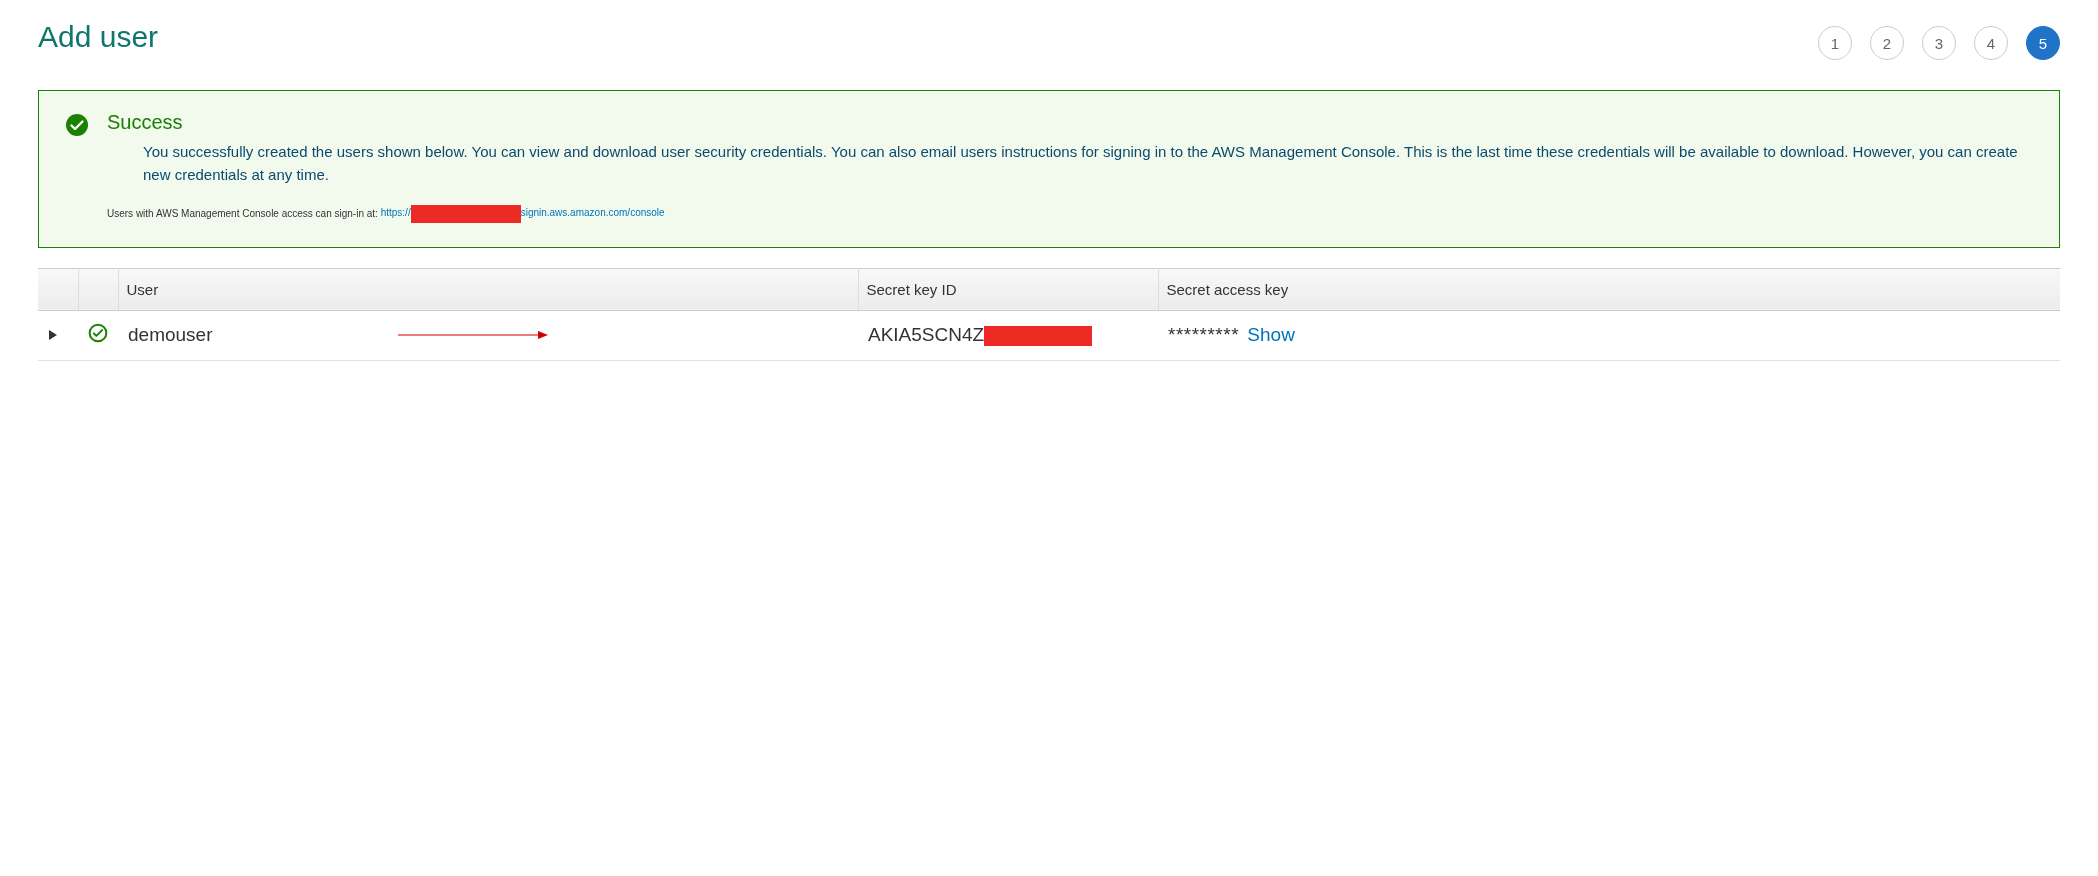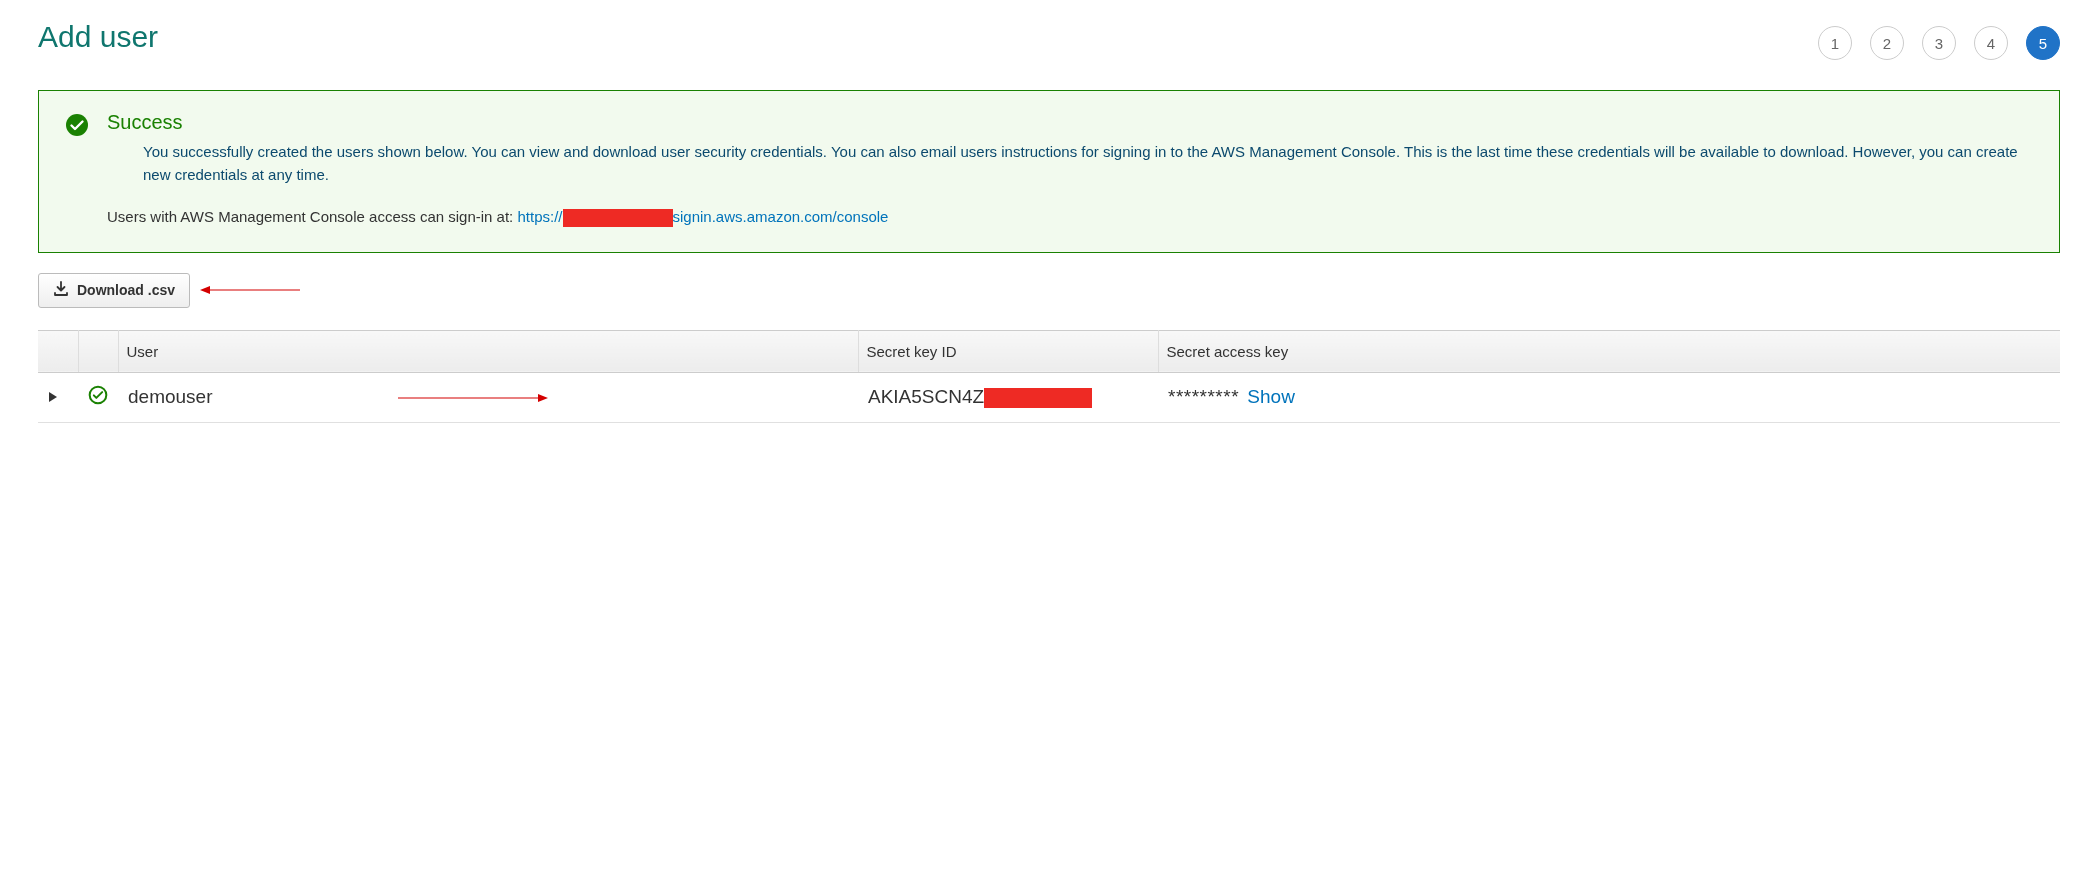--- a/index.html
+++ b/index.html
@@ -67,21 +67,21 @@
     }
     .alert-text {
       color: #0c4a6e;
       font-size: 15px;
       line-height: 1.55;
       margin-bottom: 18px;
       margin-left: 36px;
     }
     .alert-signin {
       color: #333;
-      font-size: 15px;
+      font-size: 10px;
       line-height: 1.55;
     }
     .link {
       color: #0073bb;
     }
     .redact {
       display: inline-block;
       background: #ee2a24;
       height: 18px;
       vertical-align: middle;
@@ -184,37 +184,20 @@
     <div class="alert-body">
       <div class="alert-title">Success</div>
       <p class="alert-text">You successfully created the users shown below. You can view and download user security credentials. You can also email users instructions for signing in to the AWS Management Console. This is the last time these credentials will be available to download. However, you can create new credentials at any time.</p>
       <p class="alert-signin">
         <span>Users with AWS Management Console access can sign-in at: </span>
         <span class="link"><span>https://</span><span class="redact" style="width:110px"></span><span>signin.aws.amazon.com/console</span></span>
       </p>
     </div>
   </div>
 
-  <div class="download-row">
-    <button class="btn">
-      <span>
-        <svg width="16" height="16" viewBox="0 0 16 16">
-            <path d="M8 1 L8 9 M4.5 6 L8 9.5 L11.5 6" stroke="#333" stroke-width="1.8" fill="none" stroke-linecap="round" stroke-linejoin="round"></path>
-            <path d="M2 12 L2 14 L14 14 L14 12" stroke="#333" stroke-width="1.8" fill="none" stroke-linecap="round" stroke-linejoin="round"></path>
-          </svg>
-      </span>
-      <span>Download .csv</span>
-    </button>
-    <span class="arrow-annot">
-      <svg width="100" height="14" viewBox="0 0 100 14">
-          <line x1="100" y1="7" x2="8" y2="7" stroke="#d40000" stroke-width="1.2"></line>
-          <polygon points="0,7 10,3 10,11" fill="#d40000"></polygon>
-        </svg>
-    </span>
-  </div>
 
   <table class="table">
     <thead>
       <tr>
         <th class="col-expand"></th>
         <th class="col-status"></th>
         <th class="col-user">User</th>
         <th class="col-akid">Secret key ID</th>
         <th>Secret access key</th>
       </tr>

